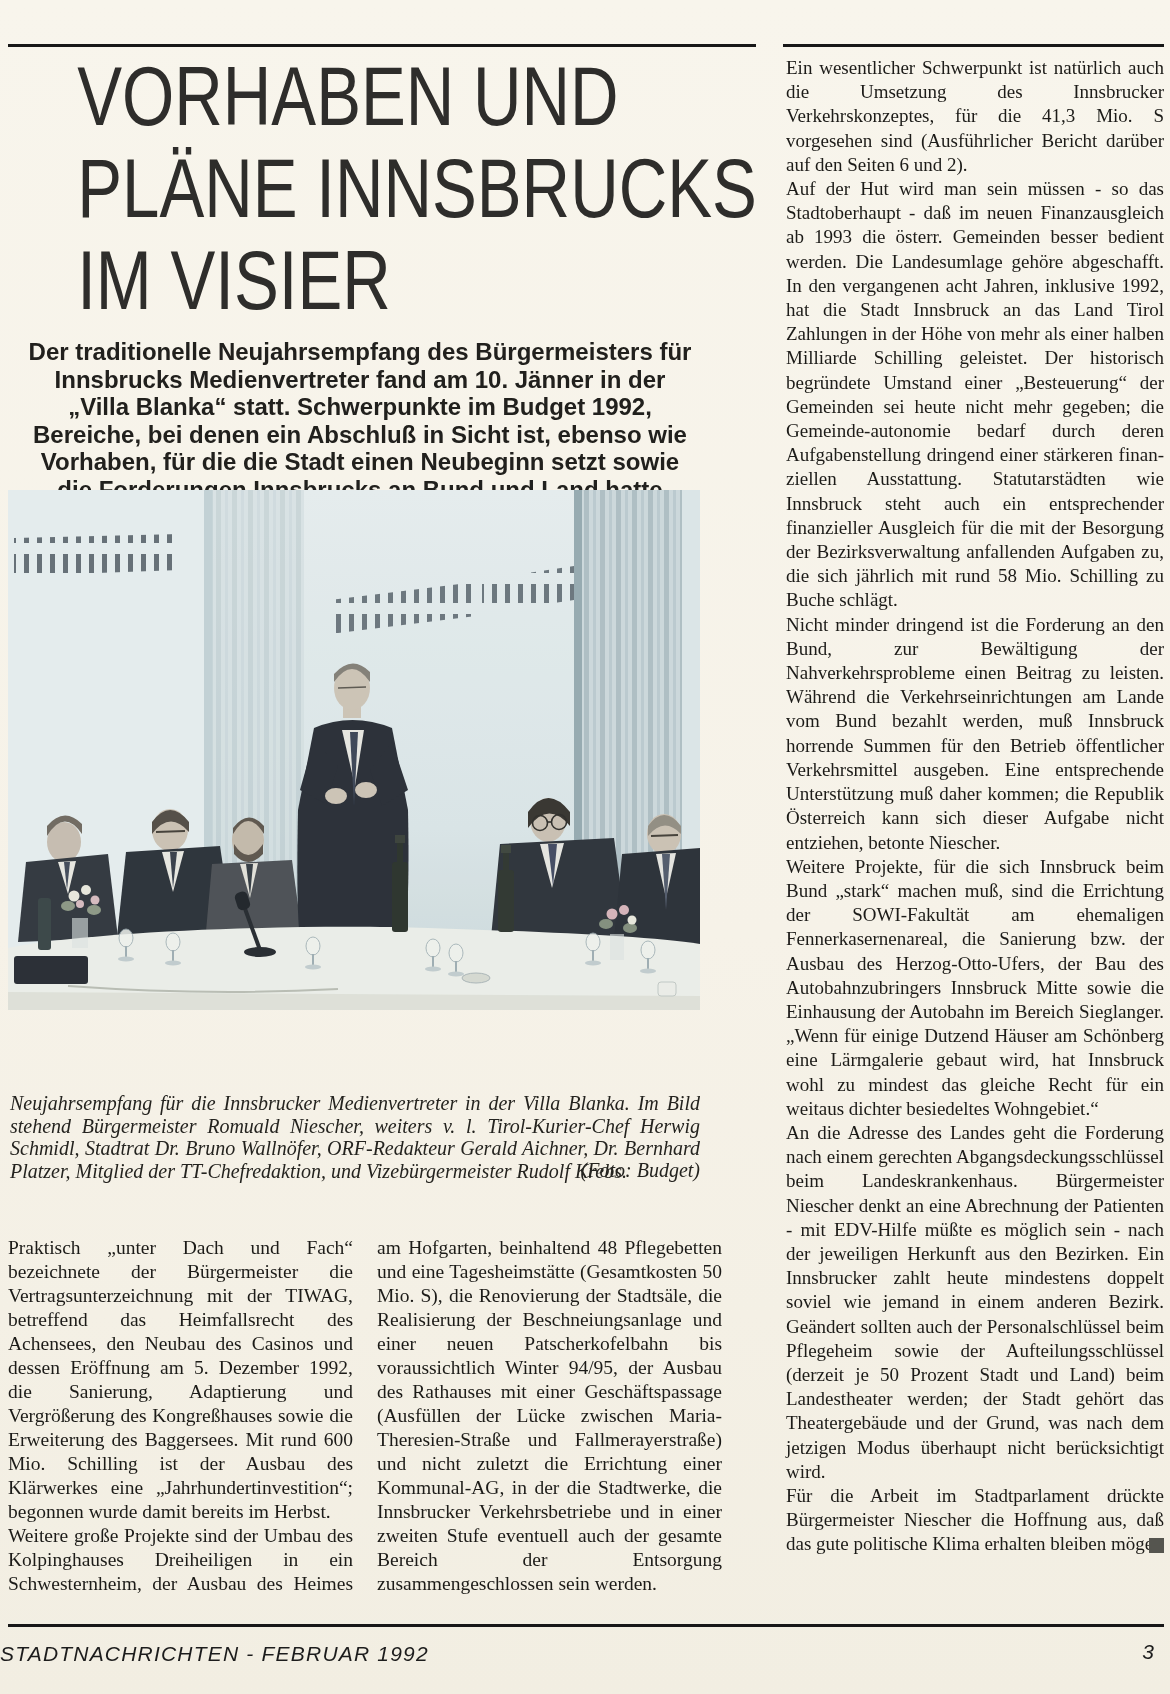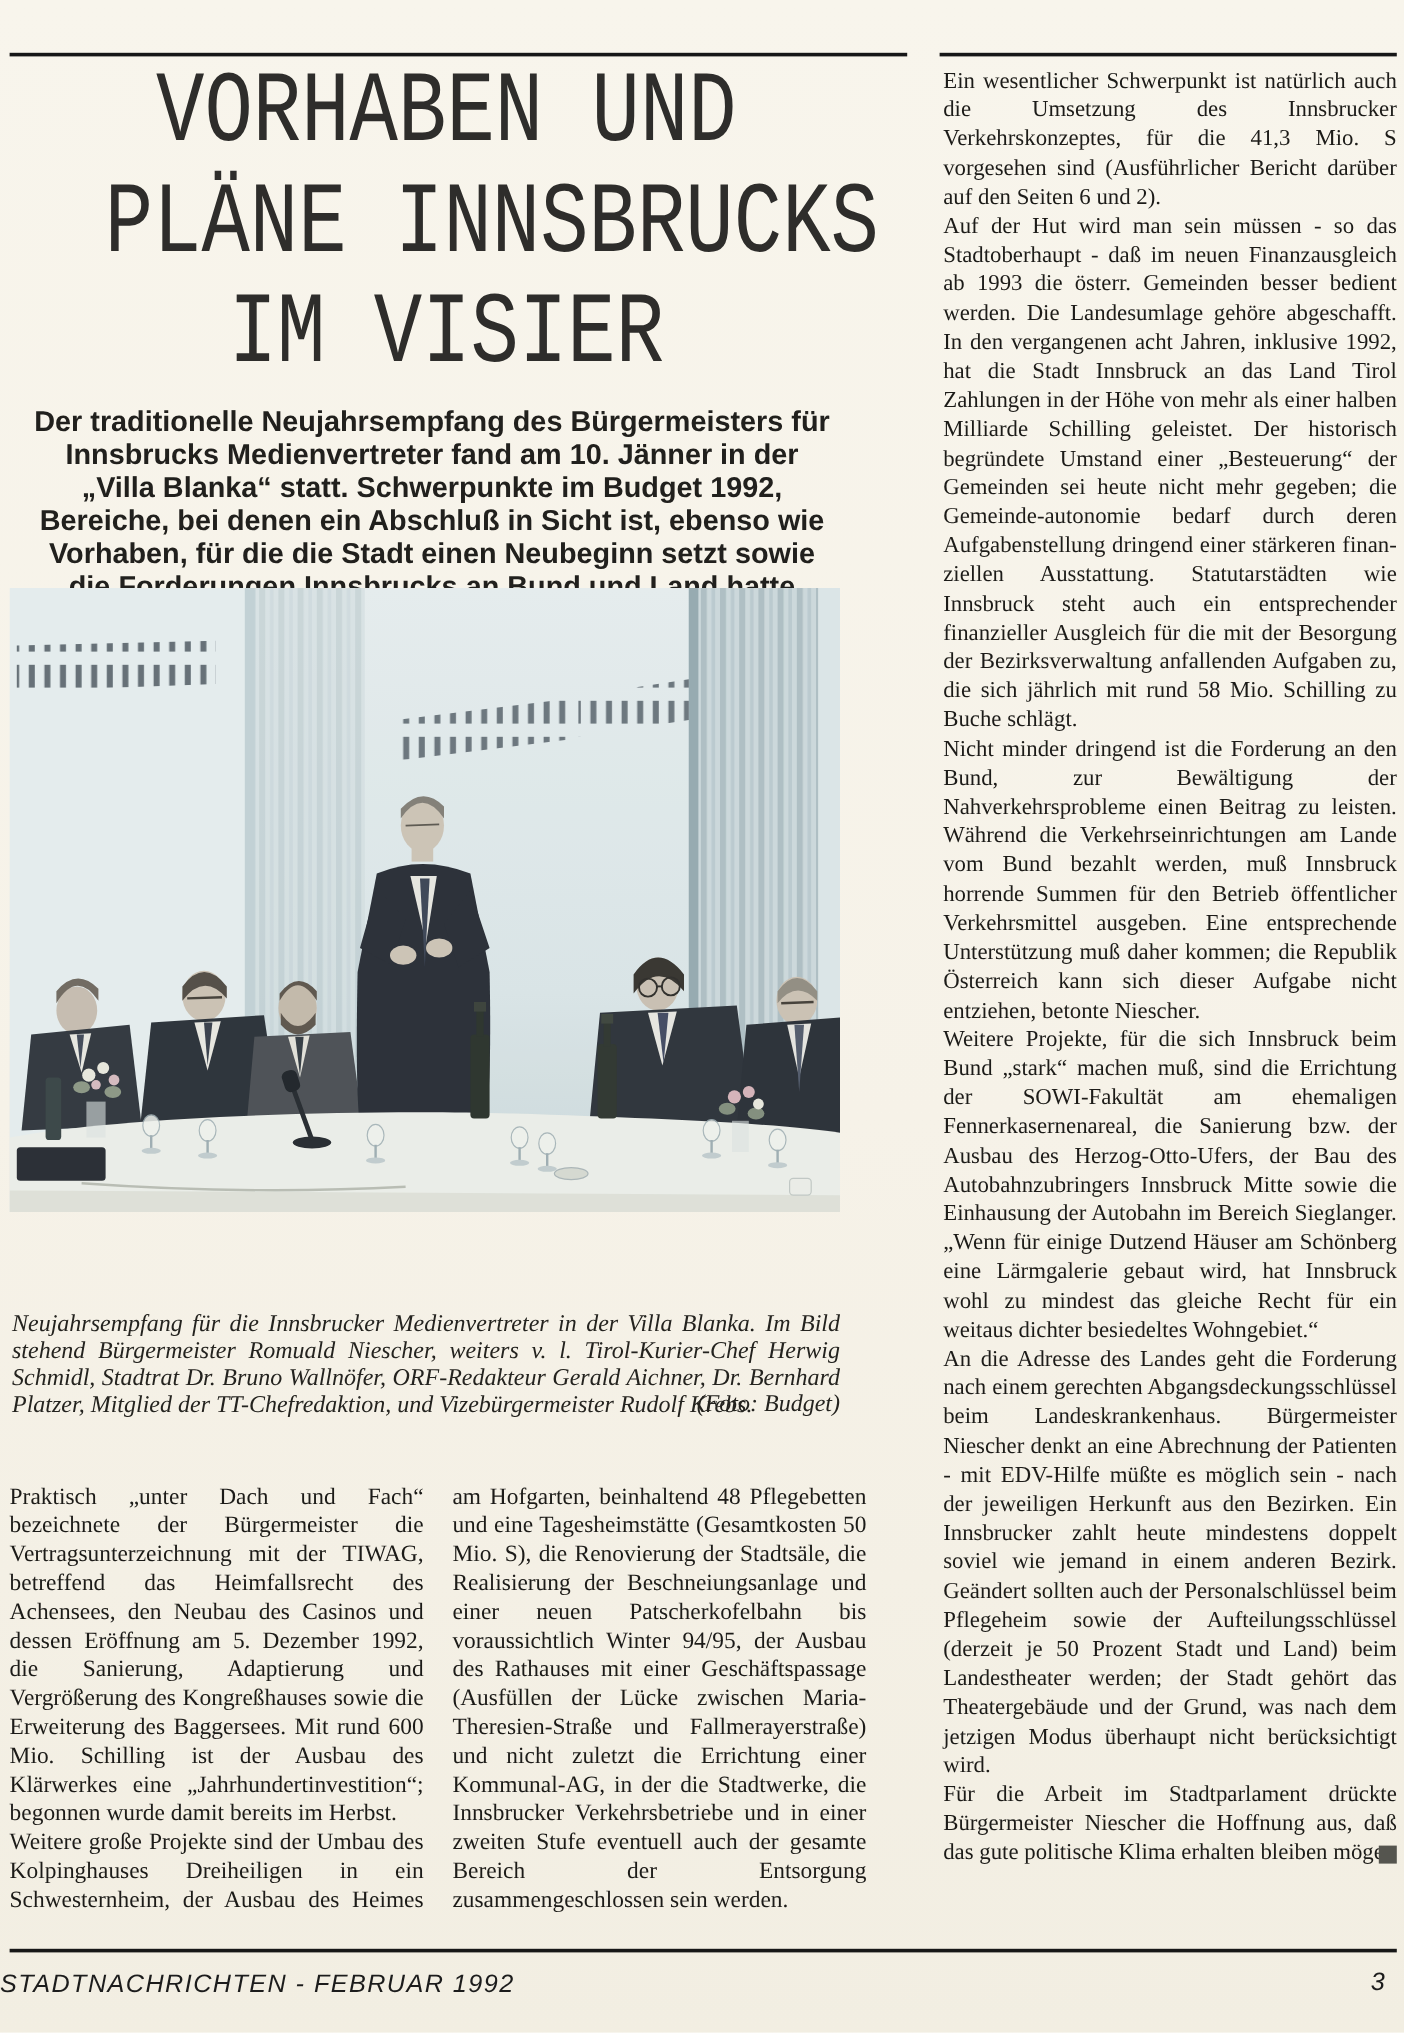--- a/index.html
+++ b/index.html
@@ -6,22 +6,22 @@
   .page{
     position:relative; width:1170px; height:1694px; overflow:hidden;
     background:linear-gradient(180deg,#f8f5ec 0%,#f6f2e8 55%,#f2eee2 100%);
     font-family:"Liberation Serif", serif; color:#1e1d1a;
   }
   .rule{position:absolute; background:#171717;}
   .rule-top-left{left:8px; top:44px; width:748px; height:3px;}
   .rule-top-right{left:783px; top:44px; width:381px; height:3px;}
   .rule-bottom{left:8px; top:1624px; width:1156px; height:3px;}
 
-  .headline{position:absolute; left:16px; top:50px; width:712px; margin:0;
-    text-align:center; font-family:Liberation Mono, monospace;
+  .headline{position:absolute; left:6px; top:50px; width:712px; margin:0;
+    text-align:left; font-family:Liberation Sans, sans-serif;
     font-weight:400; color:#2e2d2b;}
   .headline .hl{display:block; font-size:84px; line-height:92px;
     transform:scaleX(0.8); transform-origin:50% 50%; white-space:nowrap;}
 
   .intro{position:absolute; left:26px; top:338px; width:668px; margin:0;
     font-family:"Liberation Sans", sans-serif; font-weight:700;
     font-size:24px; line-height:27.5px; text-align:center; color:#21201d;}
 
   .photo{position:absolute; left:8px; top:490px; width:692px; height:520px; margin:0;}
   .photo svg{display:block;}

